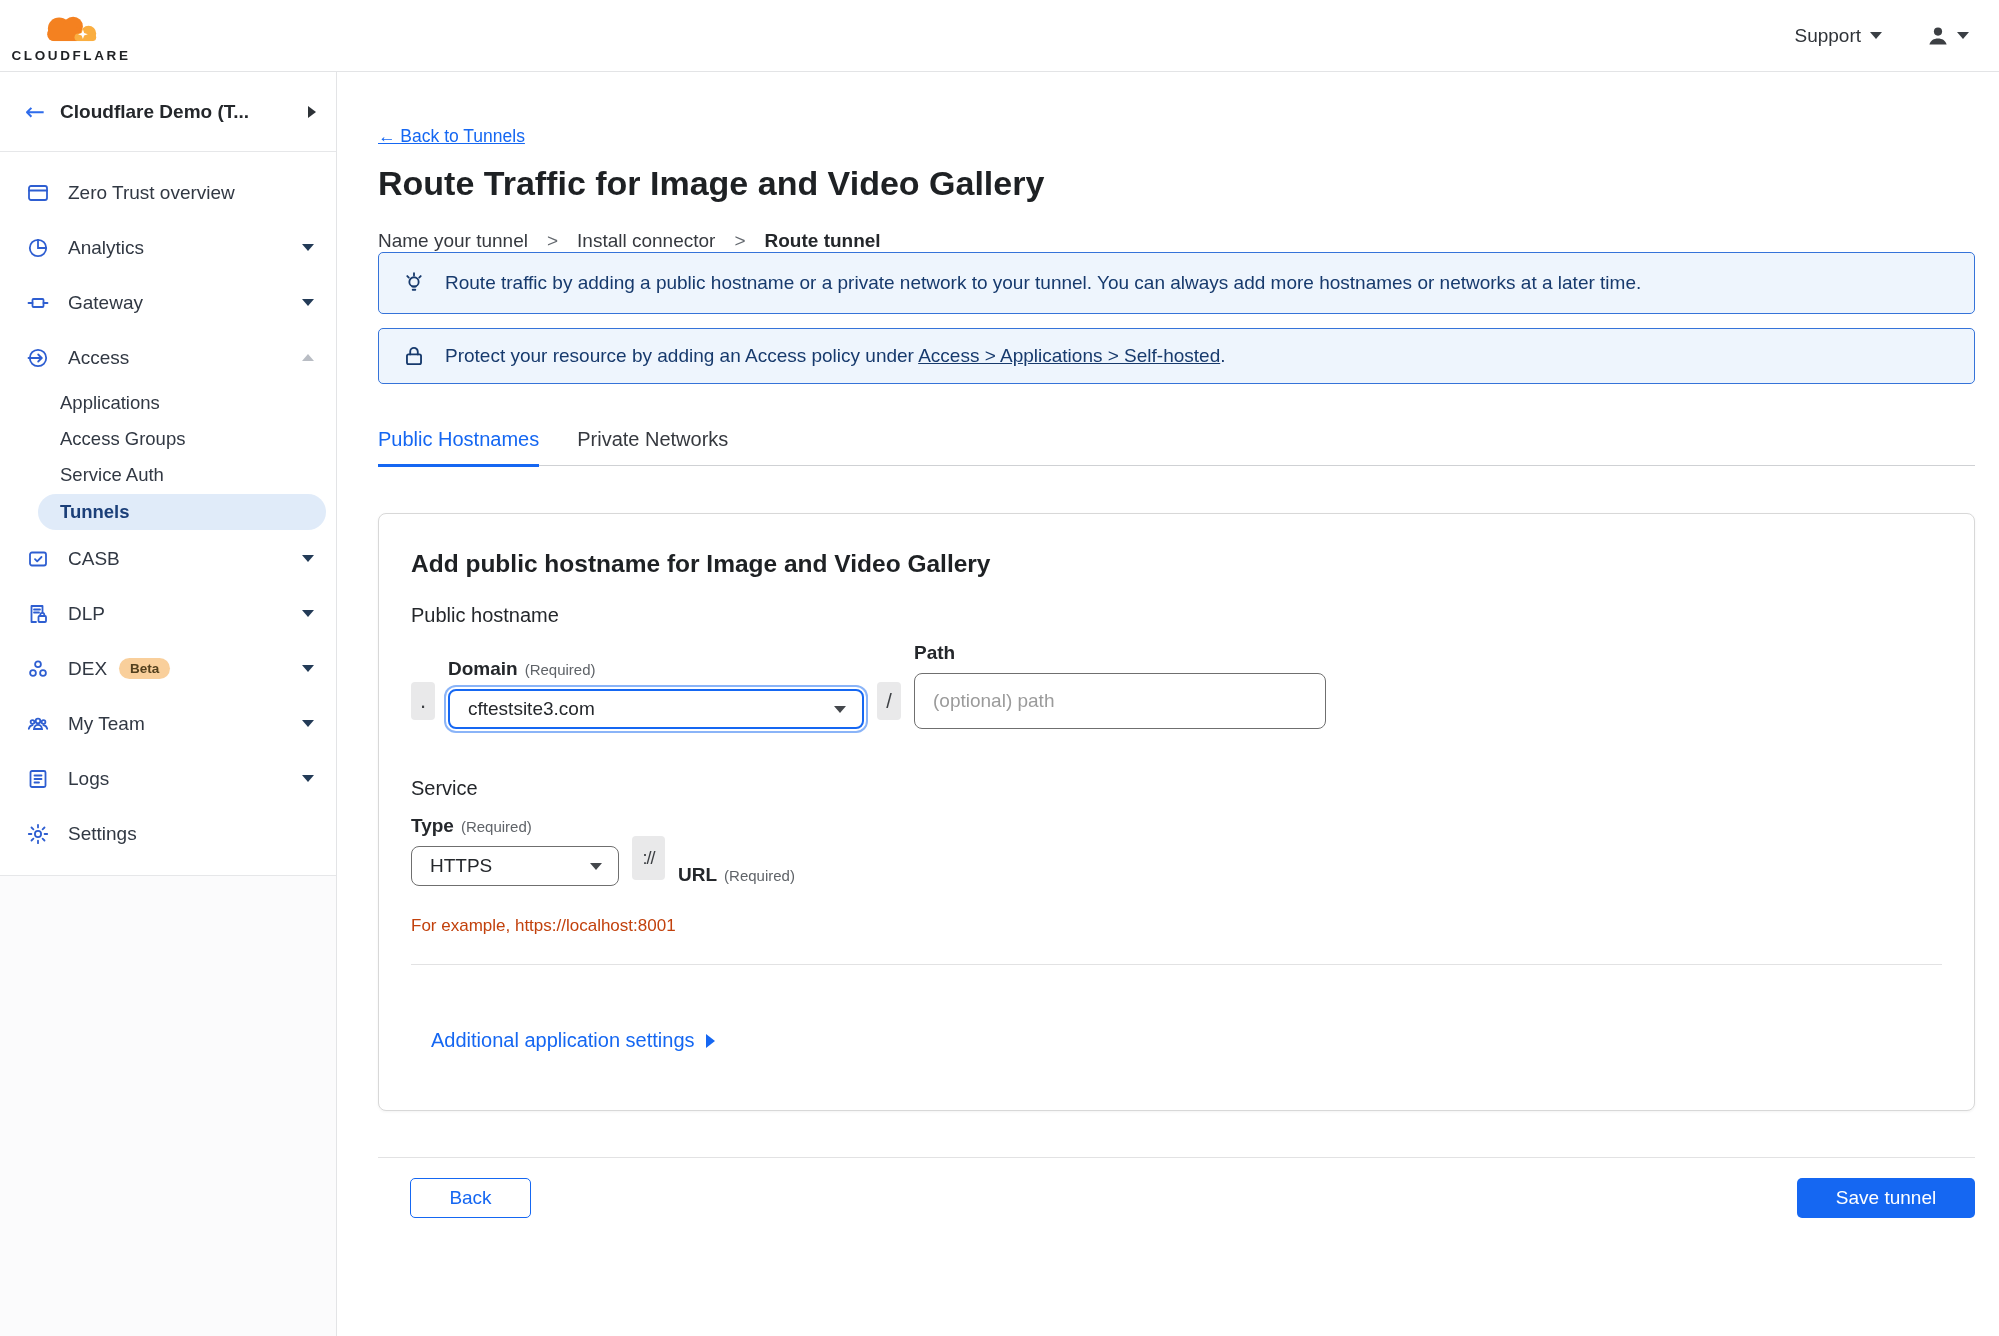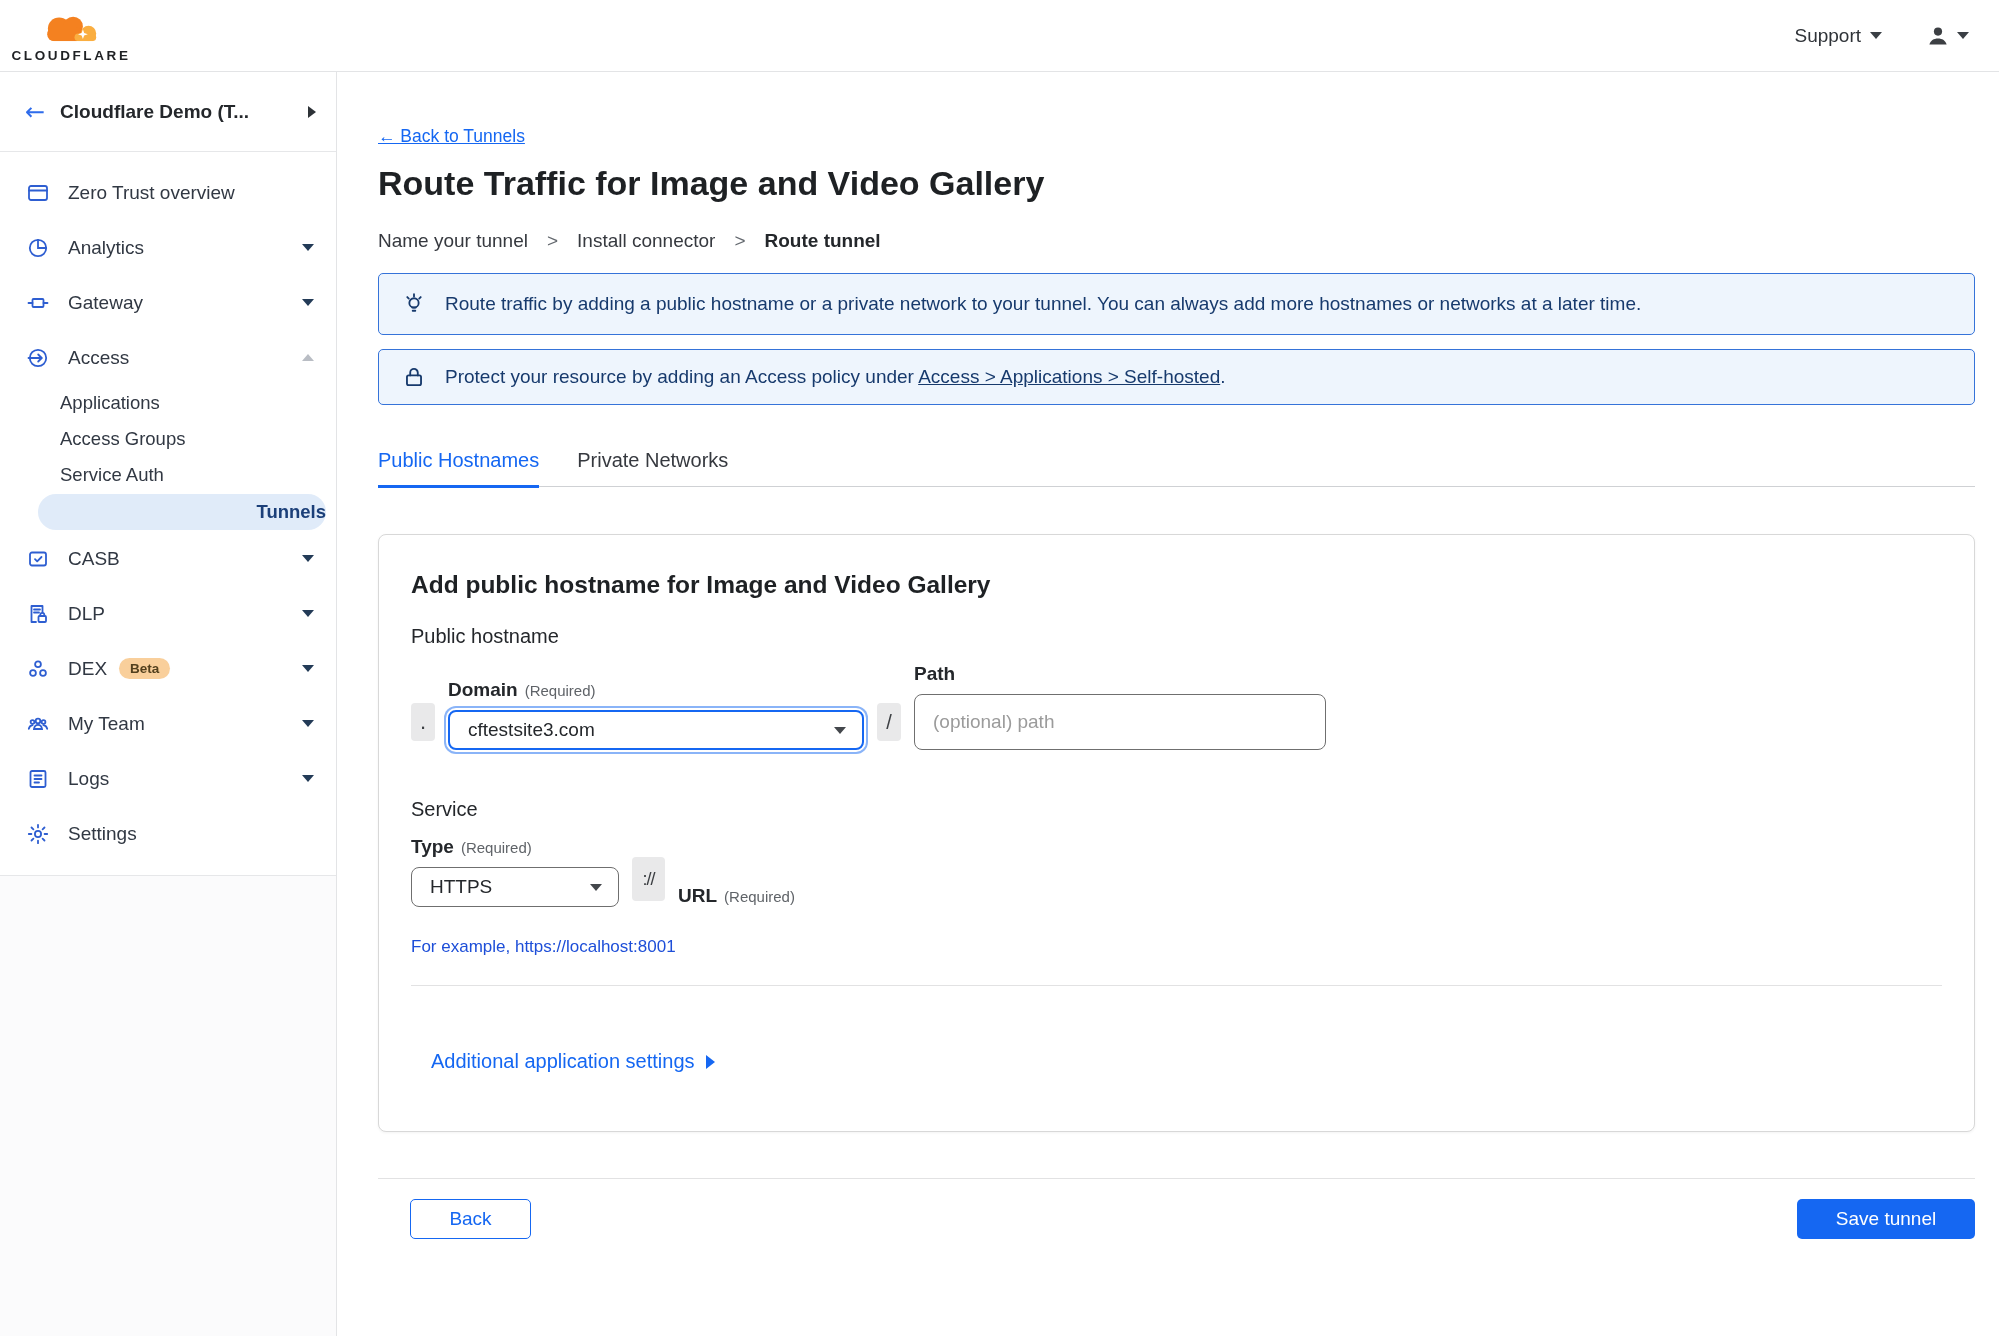--- a/index.html
+++ b/index.html
@@ -40,34 +40,34 @@
               padding:0 22px 0 26px; font-size:19px; color:#313843; cursor:pointer; }
   .nav-item .nav-icon { width:24px; height:24px; color:var(--sidebar_icon); flex:none; }
   .nav-label { flex:1; display:flex; align-items:center; gap:12px; }
   .chev { width:0; height:0; border-left:6px solid transparent; border-right:6px solid transparent;
           border-top:7px solid #233b57; }
   .chev.up { border-top:none; border-bottom:7px solid #b9bdc4; }
   .sub-item { height:36px; display:flex; align-items:center; padding-left:60px;
               font-size:18.5px; color:#313843; cursor:pointer; }
   .sub-item.active { margin:1px 10px 1px 38px; padding-left:22px; height:36px;
                      background:var(--pill_bg); border-radius:18px;
-                     font-weight:bold; color:var(--pill_text);justify-content:flex-end; }
+                     font-weight:bold; color:var(--pill_text); }
   .badge-beta { background:var(--beta_bg); color:var(--beta_text); font-size:13.5px; font-weight:bold;
                 padding:3px 11px; border-radius:11px; }
   .sidebar-divider { margin-top:14px; border-top:1px solid #e6e7e9; }
   .sidebar-bottom { flex:1; background:#fbfbfc; }
 
   
   .main { flex:1; padding:54px 24px 0 41px; overflow:hidden; }
   .back-link { color:var(--accent); font-size:17.5px; text-decoration:underline; cursor:pointer; }
   .page-title { font-size:34px; font-weight:bold; color:#1e2124; margin:17px 0 0; }
   .steps { margin-top:27px; display:flex; align-items:center; gap:19px; font-size:19px; color:#36393f; }
   .steps .sep { color:#63686e; }
   .steps .current { font-weight:bold; color:#24272b; }
-  .banner { margin-top:21px; display:flex; align-items:center; gap:18px; padding:0 22px;
+  .banner { display:flex; align-items:center; gap:18px; padding:0 22px;
             height:62px; background:var(--banner_bg); border:1px solid var(--banner_border);
             border-radius:5px; color:var(--banner_text); font-size:19px; }
   .banner.second { margin-top:14px; height:56px; }
   .banner .banner-icon { width:26px; height:26px; flex:none; color:var(--banner_text); }
   .banner a { color:var(--banner_text); text-decoration:underline; cursor:pointer; }
 
   .tabs { margin-top:44px; display:flex; gap:38px; border-bottom:1px solid #cfd1d4; }
   .tab { font-size:20px; padding-bottom:13px; color:#36393f; cursor:pointer; }
   .tab.active { color:var(--accent); border-bottom:3px solid var(--accent); margin-bottom:-2px; }
 
@@ -91,21 +91,21 @@
   .sep-scheme { width:33px; height:44px; margin-bottom:6px; font-size:18px; letter-spacing:-1px; }
   .select { height:40px; border:1px solid #6f6f6f; border-radius:8px; background:#fff;
             display:flex; align-items:center; justify-content:space-between;
             padding:0 16px 0 18px; font-size:19px; color:#24272b; cursor:pointer; }
   .select .caret-sm { width:0; height:0; border-left:6px solid transparent; border-right:6px solid transparent;
                       border-top:7px solid #44474c; }
   .select.focused { border:2px solid var(--accent); box-shadow:0 0 0 2px #fff, 0 0 0 4px #8ab4f8; }
   .url-input { background:var(--url_fill); border:1px solid #8fa7c9; }
   .service-row { margin-top:15px; }
   .mt-service { margin-top:48px; }
-  .hint { margin-top:30px; font-size:17px; color:#1d4ed8; }
+  .hint { margin-top:30px; font-size:17px; color:#c2410c; }
   .card-divider { margin-top:28px; border:none; border-top:1px solid #e2e2e3; }
   .additional { margin-top:56px; margin-left:20px; display:inline-flex; align-items:center; gap:11px;
                 font-size:20px; color:var(--accent); cursor:pointer; }
   .play-caret { width:0; height:0; border-top:7px solid transparent; border-bottom:7px solid transparent;
                 border-left:9px solid var(--accent); }
 
   .below-card-divider { margin-top:46px; border:none; border-top:1px solid #e2e2e3; }
   .footer-row { margin-top:20px; display:flex; justify-content:space-between; align-items:center;margin-left:32px; }
   .btn { height:40px; border-radius:5px; font-size:19px; font-family:inherit; cursor:pointer; }
   .btn-back { width:121px; background:#fff; border:1px solid var(--accent); color:var(--accent); }

